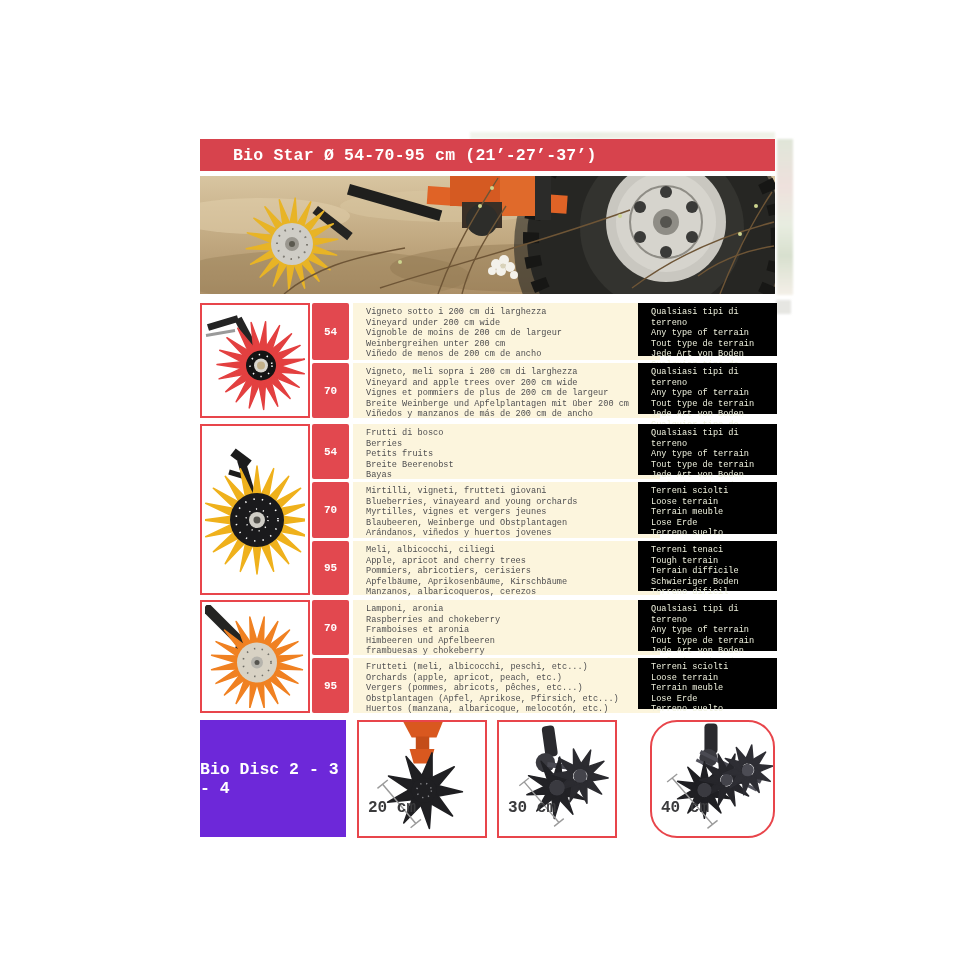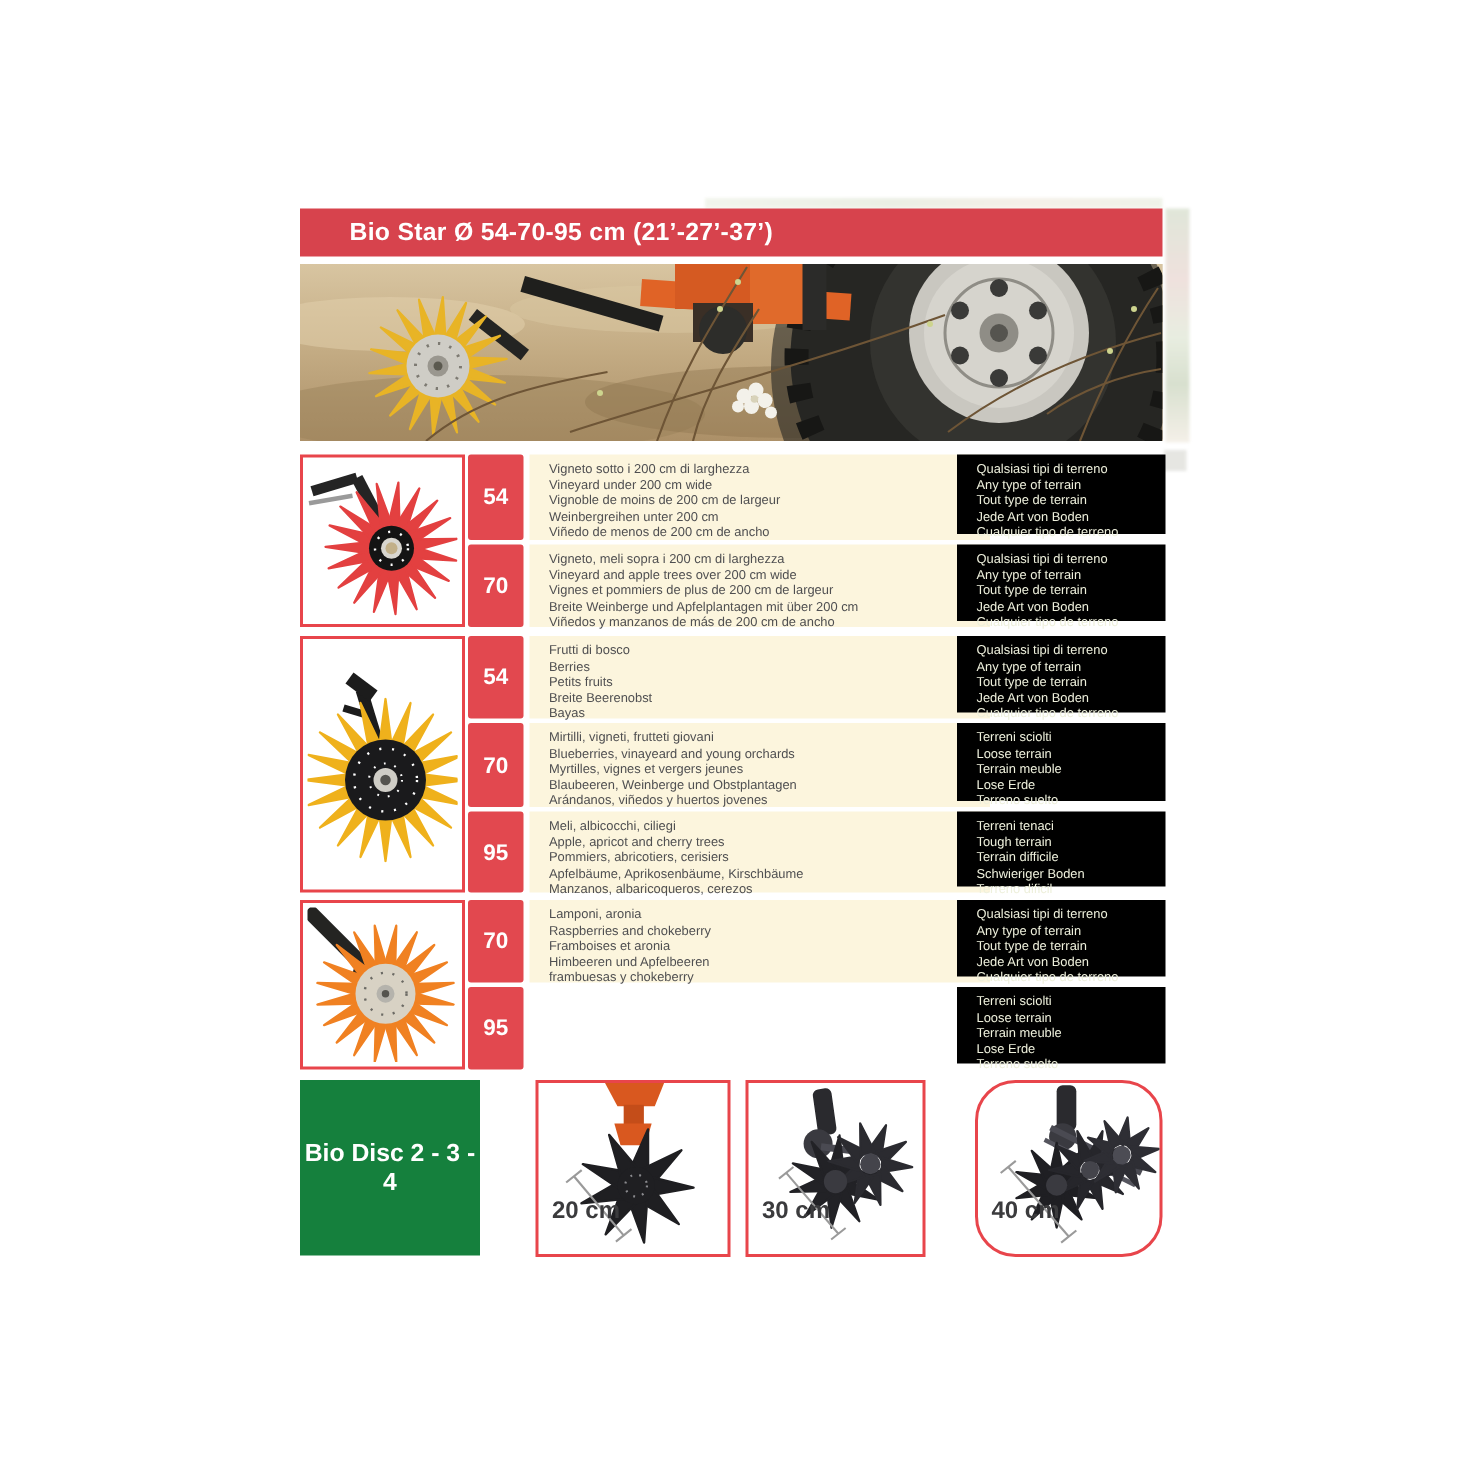--- a/index.html
+++ b/index.html
@@ -1,46 +1,46 @@
 <!DOCTYPE html>
 <html><head>
 <meta charset="utf-8">
 <style>
   html,body{margin:0;padding:0;background:#ffffff;}
   .page{position:relative;width:980px;height:980px;background:#fff;overflow:hidden;
-        font-family:Liberation Sans, sans-serif;}
+        font-family:Liberation Mono, monospace;}
   
   .edge-strip{position:absolute;left:777px;top:139px;width:16px;height:156px;
       background:linear-gradient(180deg,#c7d2ba 0%,#e2c9c2 30%,#d6dfc8 55%,#b9c7a8 75%,#ece4d6 100%);
       opacity:.55;filter:blur(1px);}
   .edge-strip2{position:absolute;left:776px;top:300px;width:15px;height:14px;background:#cfcfc7;opacity:.5;filter:blur(1px);}
   .edge-strip3{position:absolute;left:470px;top:132px;width:305px;height:7px;
       background:linear-gradient(90deg,#dfe6d2,#cdd8bd 40%,#e6d9c6 70%,#d8e0c8);opacity:.4;filter:blur(1px);}
 
   .banner{position:absolute;left:200px;top:139px;width:575px;height:32px;background:#d7434d;
       display:flex;align-items:center;padding-left:33px;box-sizing:border-box;}
   .banner span{color:#fff;font-weight:bold;font-size:16.5px;letter-spacing:.2px;}
 
   .photo{position:absolute;left:200px;top:176px;width:575px;height:118px;overflow:hidden;background:#c6b08b;}
   .photo svg{display:block;width:100%;height:100%;}
 
   .row{position:absolute;left:0;width:980px;}
   .size{position:absolute;left:312px;width:37px;top:0;bottom:0;background:#e2484f;border-radius:2px;
-      display:flex;align-items:center;justify-content:center;color:#fff;font-weight:bold;font-size:15px;}
+      display:flex;align-items:center;justify-content:center;color:#fff;font-weight:bold;font-size:11px;}
   .desc{position:absolute;left:353px;width:307px;top:0;bottom:0;background:#fcf5dd;
       color:#4f4f51;font-size:8.6px;line-height:10.5px;padding:4px 0 0 13px;box-sizing:border-box;white-space:pre-line;}
   .terrain{position:absolute;left:638px;width:139px;top:0;bottom:4px;background:#000000;
       color:#eef0dc;font-size:8.6px;line-height:10.5px;padding:4px 0 0 13px;box-sizing:border-box;white-space:pre-line;}
 
   .imgbox{position:absolute;left:200px;width:110px;border:2px solid #e8454b;background:#fff;
       box-sizing:border-box;padding:3px;}
   .imgbox svg{display:block;width:100%;height:100%;}
 
-  .biodisc{position:absolute;left:200px;top:720px;width:120px;height:117px;background:#15803d;
-      display:flex;align-items:center;justify-content:center;text-align:center;}
+  .biodisc{position:absolute;left:200px;top:720px;width:146px;height:117px;background:#6d28d9;
+      display:flex;align-items:center;justify-content:center;}
   .biodisc span{color:#fff;font-weight:bold;font-size:16.5px;}
 
   .prodbox{position:absolute;top:720px;height:118px;border:2px solid #e8454b;background:#fff;box-sizing:border-box;}
   .prodbox svg{display:block;width:100%;height:100%;}
   .prodlabel{position:absolute;left:9px;bottom:19px;font-weight:bold;font-size:16px;color:#3b3b3d;z-index:2;}
 </style>
 </head>
 <body>
 
 <div class="page">
@@ -334,20 +334,25 @@
 Himbeeren und Apfelbeeren
 frambuesas y chokeberry</div>
     <div class="terrain">Qualsiasi tipi di terreno
 Any type of terrain
 Tout type de terrain
 Jede Art von Boden
 Cualquier tipo de terreno</div>
   </div>
   <div class="row" style="top:658px;height:55px;">
     <div class="size">95</div>
+    <div class="desc">Frutteti (meli, albicocchi, peschi, etc...)
+Orchards (apple, apricot, peach, etc.)
+Vergers (pommes, abricots, pêches, etc...)
+Obstplantagen (Apfel, Aprikose, Pfirsich, etc...)
+Huertos (manzana, albaricoque, melocotón, etc.)</div>
     <div class="terrain">Terreni sciolti
 Loose terrain
 Terrain meuble
 Lose Erde
 Terreno suelto</div>
   </div>
 
   <div class="biodisc">
     <span>Bio Disc 2 - 3 - 4</span>
   </div>

